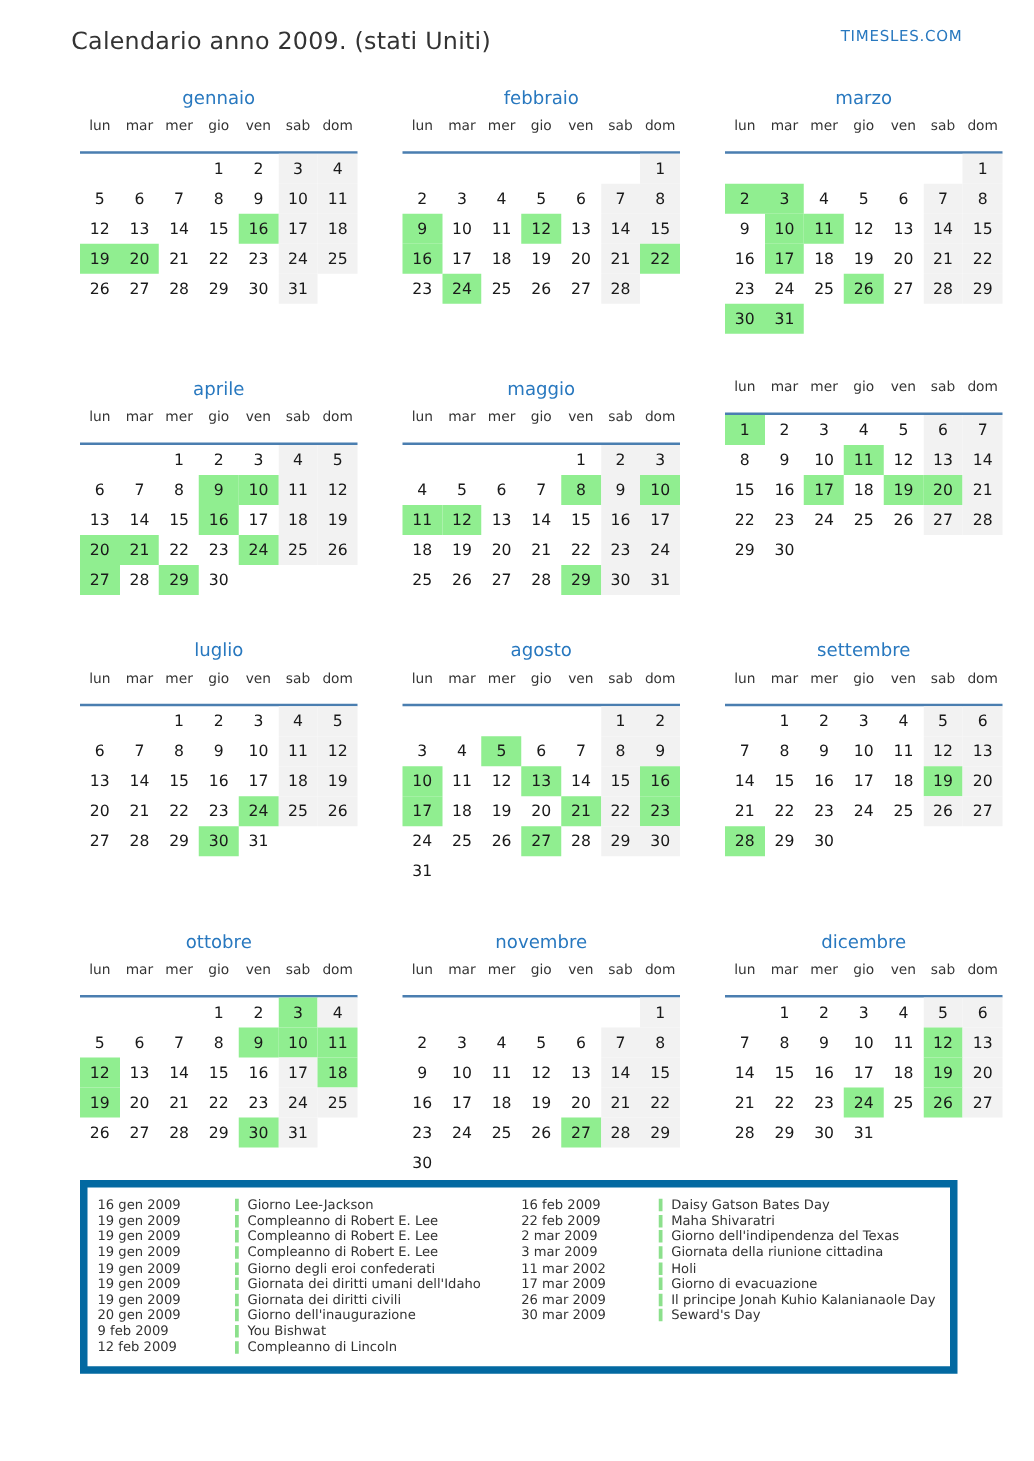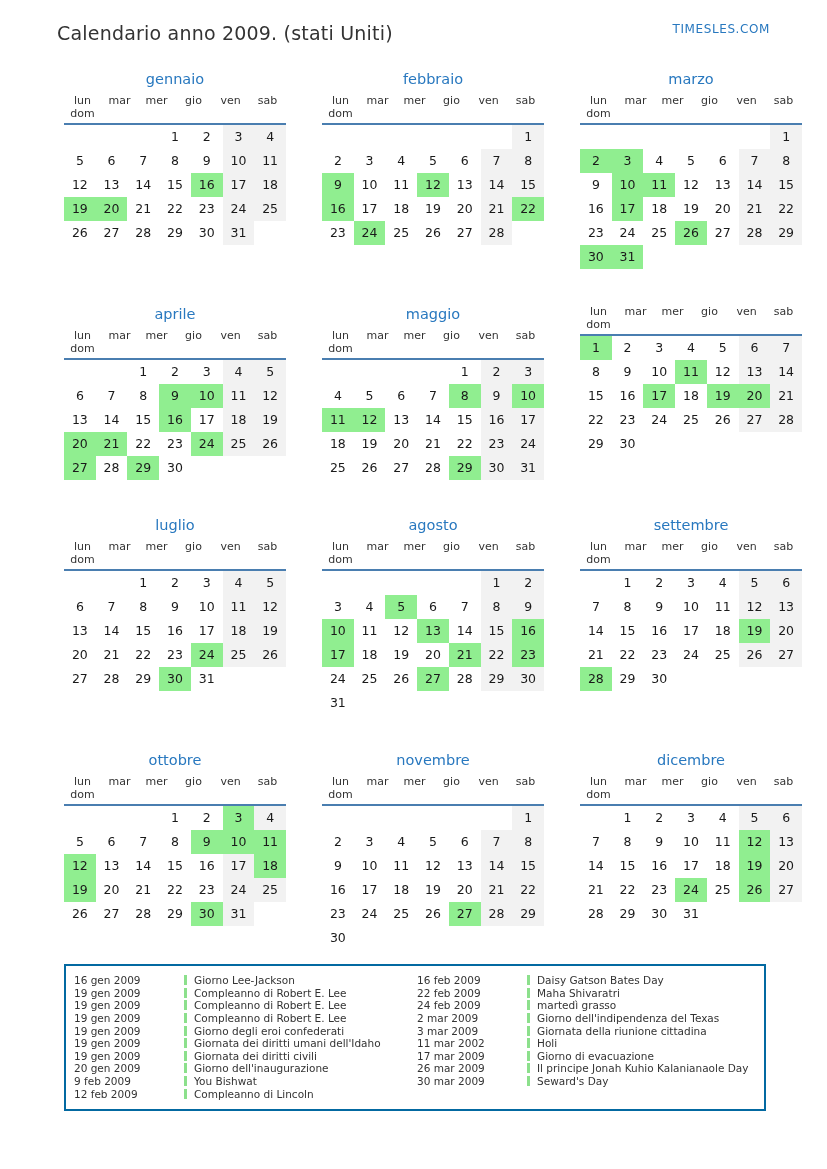--- a/index.html
+++ b/index.html
@@ -21,37 +21,37 @@
     margin-top: 26px; margin-left: 7px;
     display: grid; grid-template-columns: repeat(3, 222px);
     column-gap: 13px; row-gap: 25px; gap: 36px;
   }
   .month { width: 222px; }
   .month-title {
     text-align: center; color: #2878bf; font-size: 14.5px;
     line-height: 18px; margin-bottom: 6px; font-weight: normal;
   }
   .weekday-row {
-    display: grid; grid-template-columns: repeat(6, 1fr);
-    border-bottom: 2px solid #4a7eb0; padding-bottom: 3px;
+    display: grid; grid-template-columns: repeat(7, 1fr);
+    border-bottom: 2px solid #4a7eb0; padding-bottom: 14px;
   }
   .weekday-label { font-size: 11px; color: #333; text-align: center; }
   .days-grid { display: grid; grid-template-columns: repeat(7, 1fr); }
   .day-cell {
     height: 24px; line-height: 24px; text-align: center;
     font-size: 12.5px; color: #1a1a1a;
   }
   .day-cell.weekend { background: #f2f2f2; }
   .day-cell.holiday { background: #90ee90; }
   .day-cell.empty { background: transparent; }
 
   
   .legend {
-    margin-top: 14px; margin-left: 7px; width: 702px;
-    border: 2px solid #0369a1; padding: 8px 8px 9px 8px;
+    margin-top: 2px; margin-left: 7px; width: 702px;
+    border: 6px solid #0369a1; padding: 8px 8px 9px 8px;
     display: grid; grid-template-columns: 1fr 1fr; column-gap: 4px;
   }
   .legend-col { display: flex; flex-direction: column; }
   .legend-row { display: flex; align-items: center; height: 12.6px; }
   .legend-date { width: 110px; font-size: 10.5px; color: #333; flex: none; }
   .legend-tick { width: 3px; height: 10px; background: #8ce08c; flex: none; margin-right: 7px; }
   .legend-name { font-size: 10.5px; color: #333; white-space: nowrap; }
 </style>
 </head>
 <body>
@@ -694,25 +694,20 @@
           <span class="legend-date">16 feb 2009</span>
           <span class="legend-tick"></span>
           <span class="legend-name">Daisy Gatson Bates Day</span>
         </div>
         <div class="legend-row">
           <span class="legend-date">22 feb 2009</span>
           <span class="legend-tick"></span>
           <span class="legend-name">Maha Shivaratri</span>
         </div>
         <div class="legend-row">
-          <span class="legend-date">24 feb 2009</span>
-          <span class="legend-tick"></span>
-          <span class="legend-name">martedì grasso</span>
-        </div>
-        <div class="legend-row">
           <span class="legend-date">2 mar 2009</span>
           <span class="legend-tick"></span>
           <span class="legend-name">Giorno dell'indipendenza del Texas</span>
         </div>
         <div class="legend-row">
           <span class="legend-date">3 mar 2009</span>
           <span class="legend-tick"></span>
           <span class="legend-name">Giornata della riunione cittadina</span>
         </div>
         <div class="legend-row">

